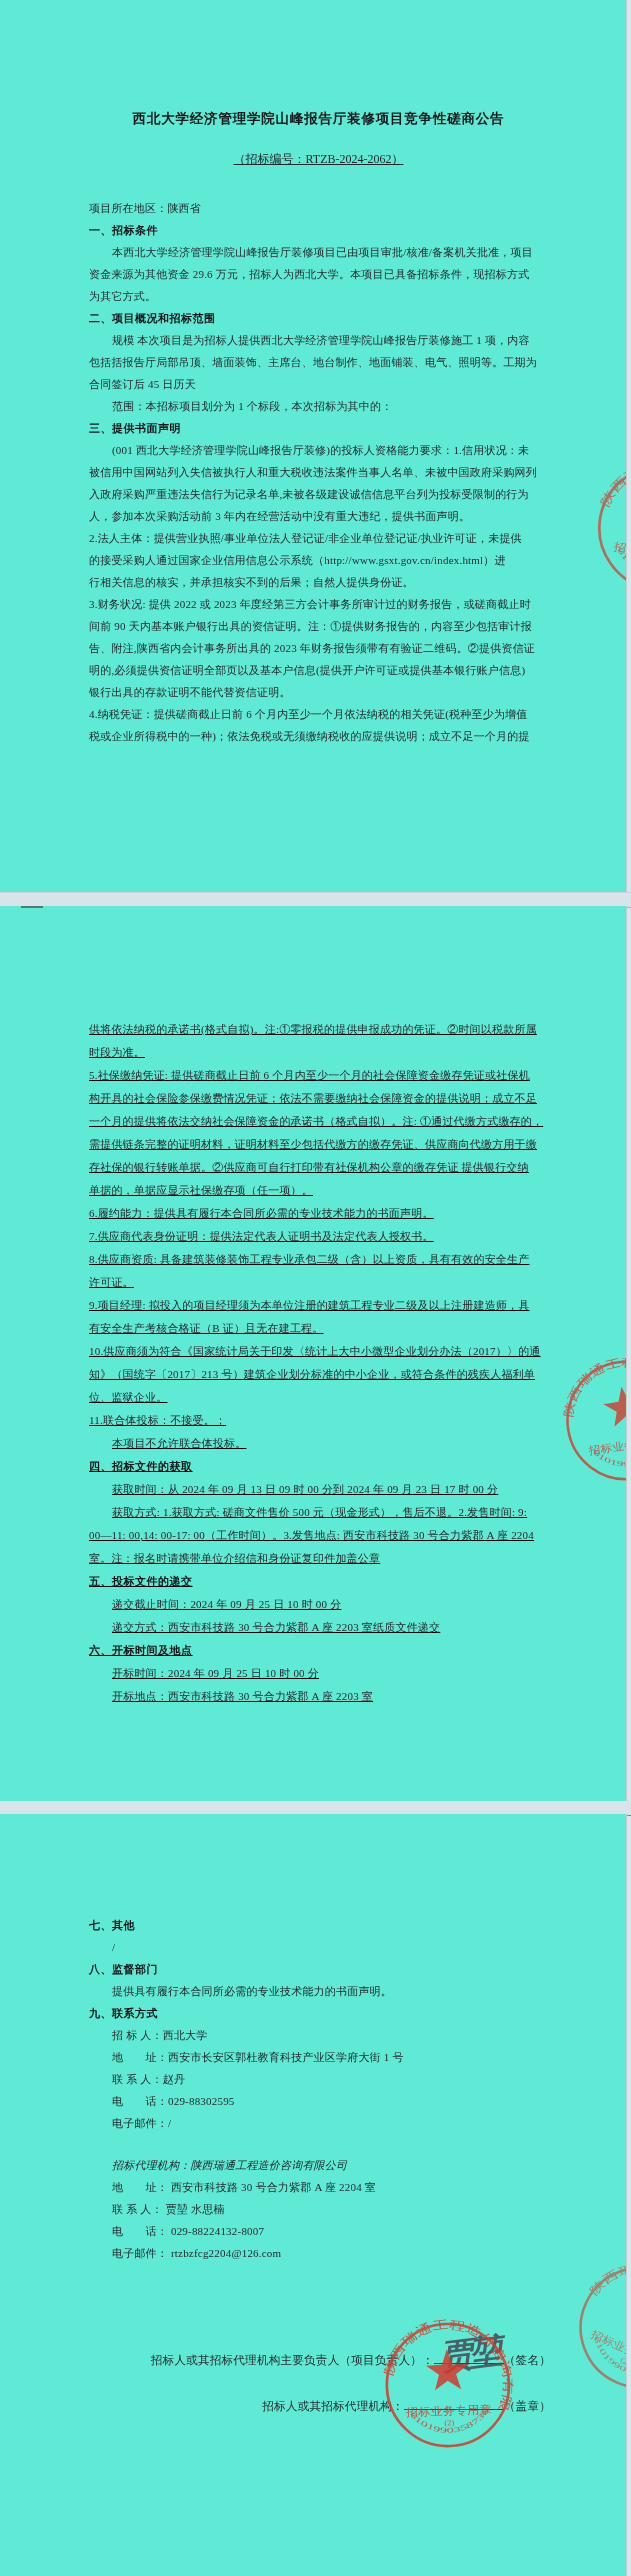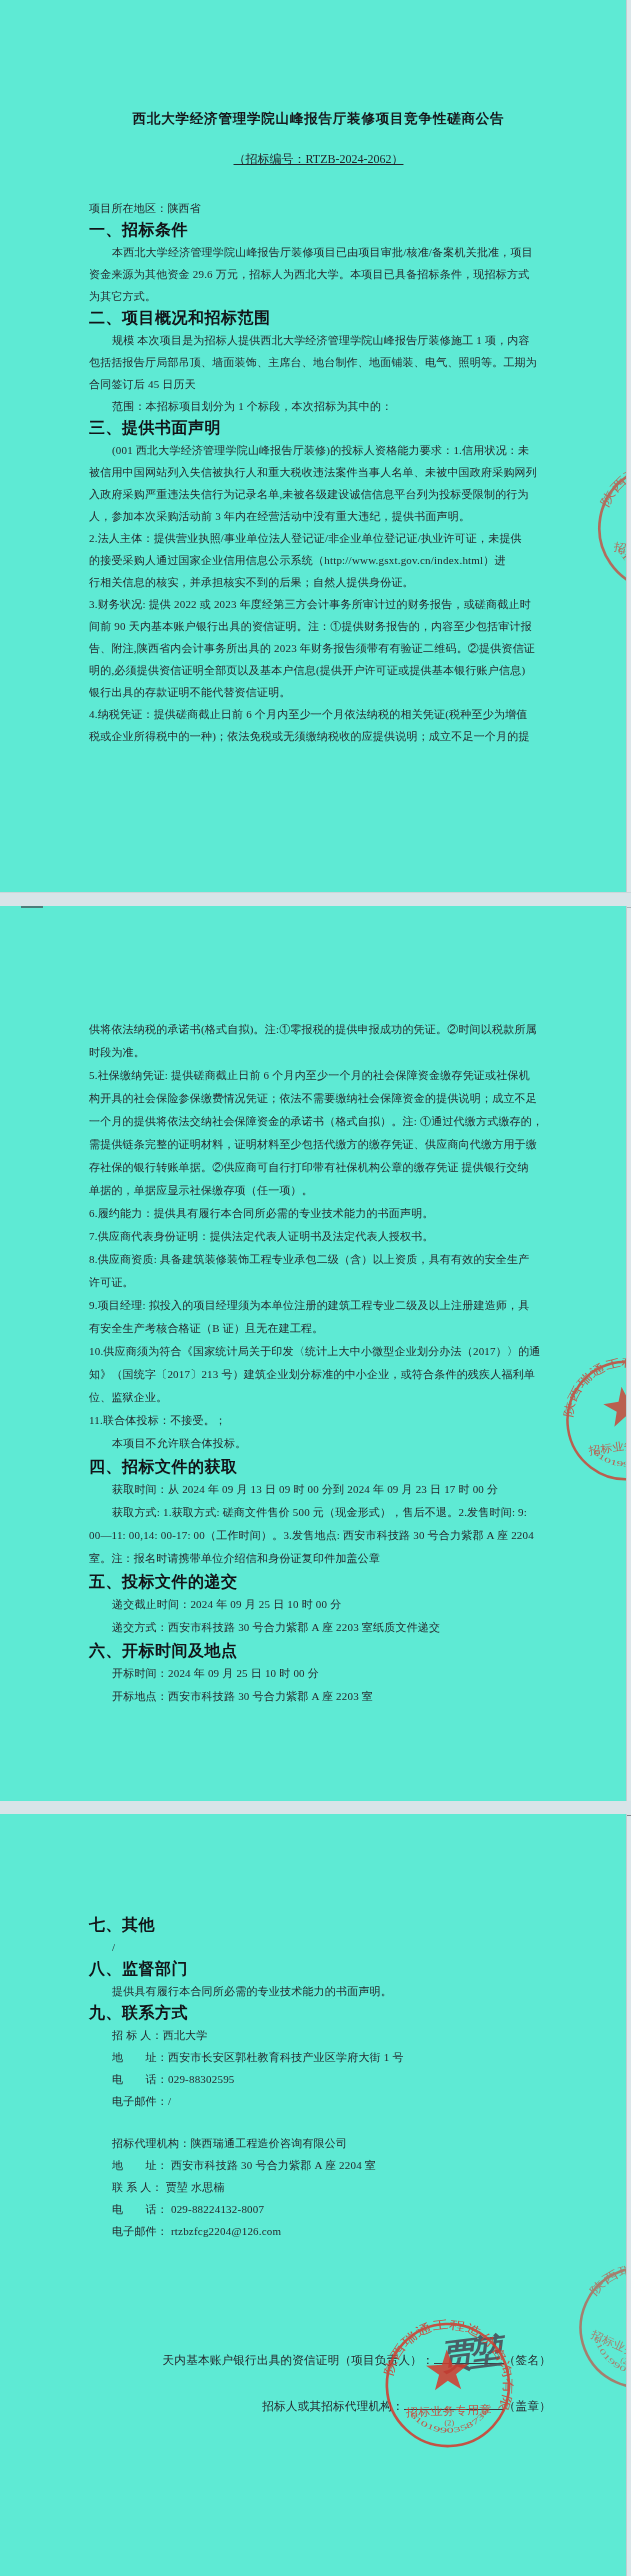--- a/index.html
+++ b/index.html
@@ -8,26 +8,26 @@
   #page1{top:0;height:892px;}
   #page2{top:906px;height:895px;}
   #page3{top:1814px;height:762px;}
   .band{position:absolute;left:0;width:631px;background:#d8e4e8;}
   #band1{top:892px;height:13.5px;border-top:0.8px solid #ccd6da;border-bottom:0.8px solid #a9b3b7;}
   #band2{top:1801px;height:13.5px;border-bottom:0.8px solid #7e868a;}
   .doc-title{margin:108px 78px 0 89px;text-align:center;font-size:13.5px;font-weight:bold;
              letter-spacing:0.8px;color:#17191d;line-height:22px;}
   .doc-subtitle{margin:17.5px 78px 0 89px;text-align:center;font-size:12px;color:#23262b;line-height:22px;text-decoration:underline;}
   .lines{margin-top:27px;}
-  #page2 .lines{margin-top:112px;}
+  #page2 .lines{margin-top:112px;text-decoration:underline;}
   #page3 .lines{margin-top:100px;}
   .line{margin:0 70px 0 89px;height:22px;line-height:22px;font-size:11px;color:#26292e;
         letter-spacing:0.2px;white-space:nowrap;}
   #page2 .line{height:23px;line-height:23px;}
-  .line.h{font-family:"Liberation Sans","DejaVu Sans",sans-serif;font-weight:bold;font-size:16px;
+  .line.h{font-family:"Liberation Sans","DejaVu Sans",sans-serif;font-weight:bold;font-size:11px;
           letter-spacing:0.5px;color:#121418;}
   .line.i{text-indent:23px;}
   .sigline1,.sigline2{position:absolute;left:89px;width:462px;text-align:right;font-size:11.6px;
           color:#26292e;letter-spacing:0.2px;white-space:nowrap;}
   .sigline1{top:537px;}
   .sigline2{top:583px;}
   .uline{display:inline-block;border-bottom:1.2px solid #3a3d42;height:12px;position:relative;
          vertical-align:baseline;}
   .uline.u1{width:70px;}
   .uline.u2{width:100px;}
@@ -144,31 +144,32 @@
 
 <div class="page" id="page3">
   <div class="lines">
       <div class="line h">七、其他</div>
       <div class="line i">/</div>
       <div class="line h">八、监督部门</div>
       <div class="line i">提供具有履行本合同所必需的专业技术能力的书面声明。</div>
       <div class="line h">九、联系方式</div>
       <div class="line i">招 标 人：西北大学</div>
       <div class="line i">地　　址：西安市长安区郭杜教育科技产业区学府大街 1 号</div>
+      <div class="line i">联 系 人：赵丹</div>
       <div class="line i">电　　话：029-88302595</div>
       <div class="line i">电子邮件：/</div>
-      <div class="line i" style="margin-top: 20px;">招标代理机构：陕西瑞通工程造价咨询有限公司</div>
+      <div class="line i" style="margin-top: 20px; font-style: italic;">招标代理机构：陕西瑞通工程造价咨询有限公司</div>
       <div class="line i">地　　址： 西安市科技路 30 号合力紫郡 A 座 2204 室</div>
       <div class="line i">联 系 人： 贾堃 水思楠</div>
       <div class="line i">电　　话： 029-88224132-8007</div>
       <div class="line i">电子邮件： rtzbzfcg2204@126.com</div>
     </div>
 
   <div class="sigline1">
-    <span>天内基本账户银行出具的资信证明（项目负责人）：</span><span class="uline u1"><span class="handwriting">贾堃</span></span><span>（签名）</span>
+    <span>招标人或其招标代理机构主要负责人（项目负责人）：</span><span class="uline u1"><span class="handwriting">贾堃</span></span><span>（签名）</span>
   </div>
 
   <div class="sigline2">
     <span>招标人或其招标代理机构：</span><span class="uline u2"></span><span>（盖章）</span>
   </div>
 
   <div class="stamp" style="left:382px;top:505px;opacity:.85;transform:rotate(-2deg);">
     <svg width="132" height="132" viewBox="0 0 166 166">
         <use href="#stamp-sym"></use>
       </svg>

